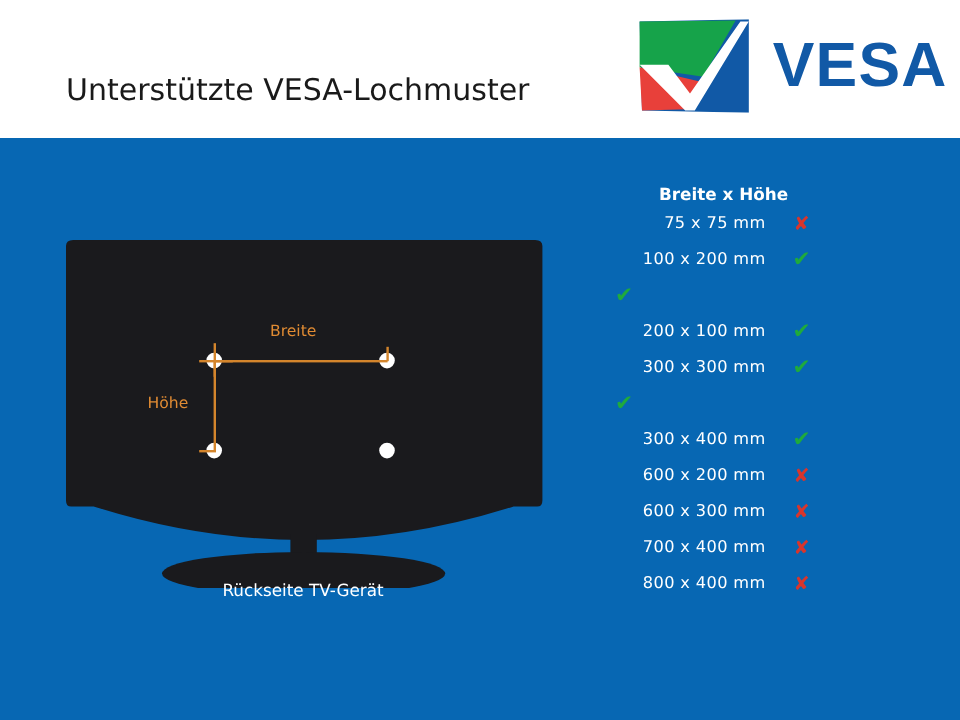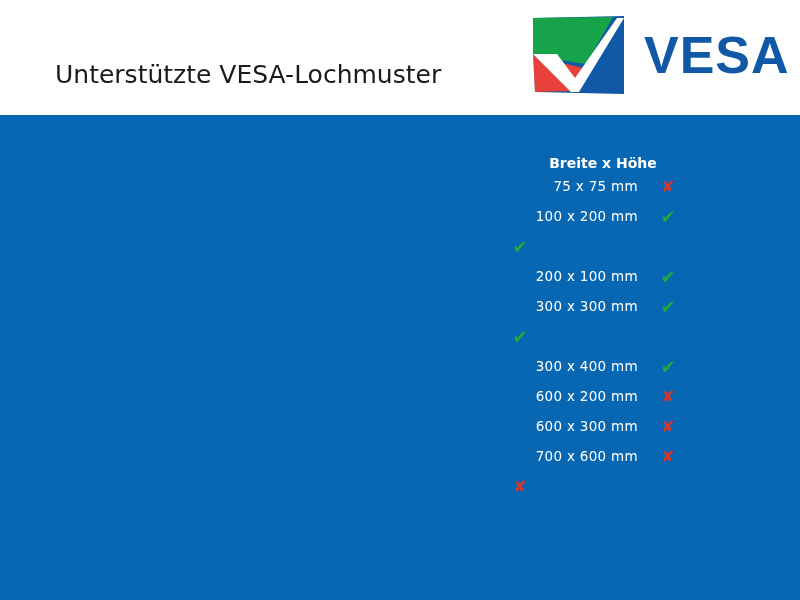--- a/index.html
+++ b/index.html
@@ -158,20 +158,47 @@
         <polygon points="2,2 82,1 55,48 2,40" fill="#16a34a"></polygon>
         <polygon points="2,40 52,52 42,75 4,76" fill="#e8403a"></polygon>
         <polygon points="2,38 26,38 44,62 86,2 93,2 48,76 40,76" fill="#ffffff"></polygon>
       </svg>
       <div id="vesa-wordmark">VESA</div>
     </div>
   </div>
 
   <div id="body-blue">
 
+    <div id="tv-illustration">
+      <svg id="tv-svg" width="425" height="300" viewBox="0 0 425 300">
+        <path d="M15,15 Q15,10 21,10 L406,10 Q412,10 412,15 L412,227
+                 Q412,233 406,232 L388,232
+                 Q300,260 213,260 Q126,260 38,232
+                 L21,232 Q15,233 15,227 Z" fill="#1a1a1d"></path>
+        <rect x="202" y="255" width="22" height="28" fill="#1a1a1d"></rect>
+        <ellipse cx="213" cy="288" rx="118" ry="18" fill="#1a1a1d"></ellipse>
+      </svg>
+
+      <div class="mount-hole" id="hole-top-left"></div>
+      <div class="mount-hole" id="hole-top-right"></div>
+      <div class="mount-hole" id="hole-bottom-left"></div>
+      <div class="mount-hole" id="hole-bottom-right"></div>
+
+      <div class="dim-line" id="dim-line-width"></div>
+      <div class="dim-line" id="dim-line-height"></div>
+      <div class="dim-tick" id="tick-tl-v"></div>
+      <div class="dim-tick" id="tick-tl-h"></div>
+      <div class="dim-tick" id="tick-tr-v"></div>
+      <div class="dim-tick" id="tick-bl-h"></div>
+
+      <div class="dim-label" id="label-breite">Breite</div>
+      <div class="dim-label" id="label-hoehe">Höhe</div>
+
+      <div id="tv-caption">Rückseite TV-Gerät</div>
+    </div>
 
     <div id="pattern-table">
       <div id="table-header">Breite x Höhe</div>
       <div id="table-rows">
           <div class="pattern-row">
             <div class="pattern-size">75 x 75 mm</div>
             <div class="pattern-mark mark-no">✘</div>
           </div>
           <div class="pattern-row">
             <div class="pattern-size">100 x 200 mm</div>
@@ -197,23 +224,24 @@
           </div>
           <div class="pattern-row">
             <div class="pattern-size">600 x 200 mm</div>
             <div class="pattern-mark mark-no">✘</div>
           </div>
           <div class="pattern-row">
             <div class="pattern-size">600 x 300 mm</div>
             <div class="pattern-mark mark-no">✘</div>
           </div>
           <div class="pattern-row">
-            <div class="pattern-size">700 x 600 mm</div>
-            <div class="pattern-mark mark-no">✘</div>
-          </div>
-          <div class="pattern-row">
+            <div class="pattern-size">700 x 400 mm</div>
+            <div class="pattern-mark mark-no">✘</div>
+          </div>
+          <div class="pattern-row">
+            <div class="pattern-size">800 x 400 mm</div>
             <div class="pattern-mark mark-no">✘</div>
           </div>
         </div>
     </div>
 
   </div>
 </div>
 
 </body></html>

